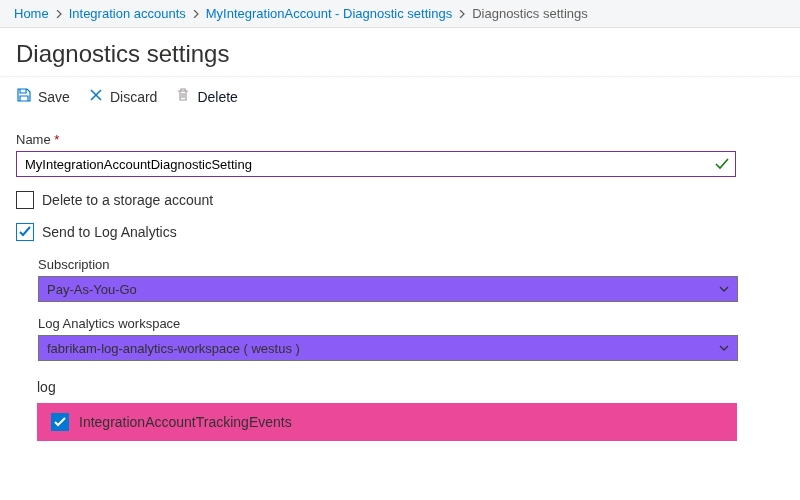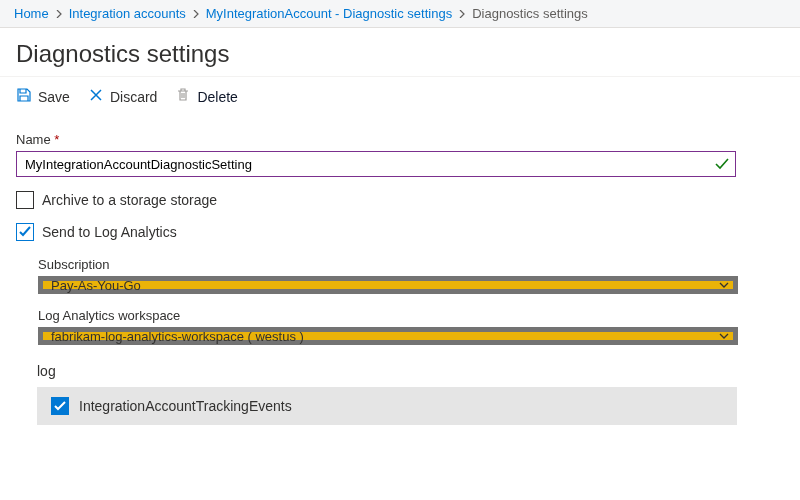--- a/index.html
+++ b/index.html
@@ -102,43 +102,43 @@
     .check-box svg { display: none; width: 14px; height: 14px; color: #0078d4; }
     .check-label { font-size: 14px; }
     .subsection { margin-left: 22px; margin-top: 16px; }
     .select-wrap {
       position: relative;
       width: 700px;
       max-width: 100%;
     }
     .select-input {
       width: 100%;
-      height: 18px;
+      height: 26px;
       padding: 2px 28px 2px 8px;
-      border: 5px solid #737373;
+      border: 1px solid #737373;
       font-size: 13px;
       font-family: inherit;
-      background: #eab308;
+      background: #8b5cf6;
       cursor: pointer;
       display: flex;
       align-items: center;
     }
     .chevron {
       position: absolute;
       right: 8px;
       top: 50%;
       transform: translateY(-50%);
       width: 12px;
       height: 12px;
       color: #323130;
     }
     .log-section { margin-left: 21px; margin-top: 18px; }
     .log-heading { font-size: 14px; margin-bottom: 8px; }
     .log-item {
-      background: #e5e5e5;
+      background: #ec4899;
       padding: 10px 14px;
       display: flex;
       align-items: center;
       gap: 10px;
       width: 700px;
       max-width: 100%;
       cursor: pointer;
     }
     .log-check {
       width: 18px;
@@ -218,21 +218,21 @@
       <svg viewBox="0 0 16 16">
           <path d="M2 8 L6 12 L14 3" fill="none" stroke="#107c10" stroke-width="1.6"></path>
         </svg>
     </span>
   </div>
 
   <div class="check-row">
     <span class="check-box">
       
     </span>
-    <span class="check-label">Archive to a storage storage</span>
+    <span class="check-label">Delete to a storage account</span>
   </div>
 
 
   <div class="check-row">
     <span class="check-box checked">
       <svg viewBox="0 0 14 14">
           <path d="M2 7 L5 10 L12 2" fill="none" stroke="currentColor" stroke-width="2"></path>
         </svg>
     </span>
     <span class="check-label">Send to Log Analytics</span>

